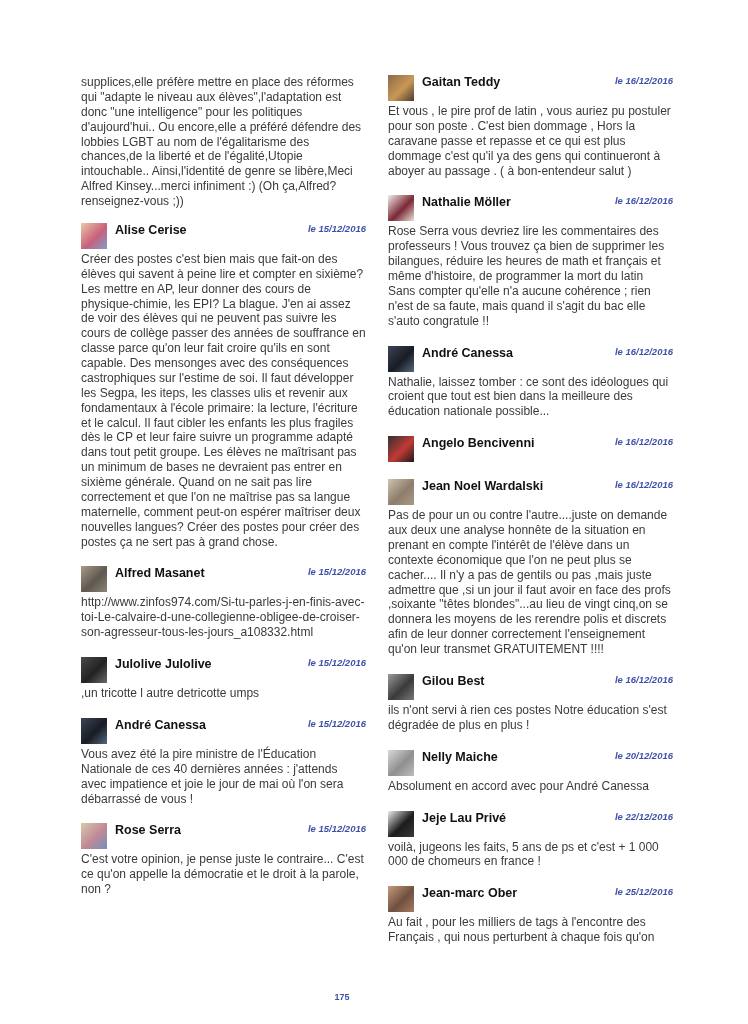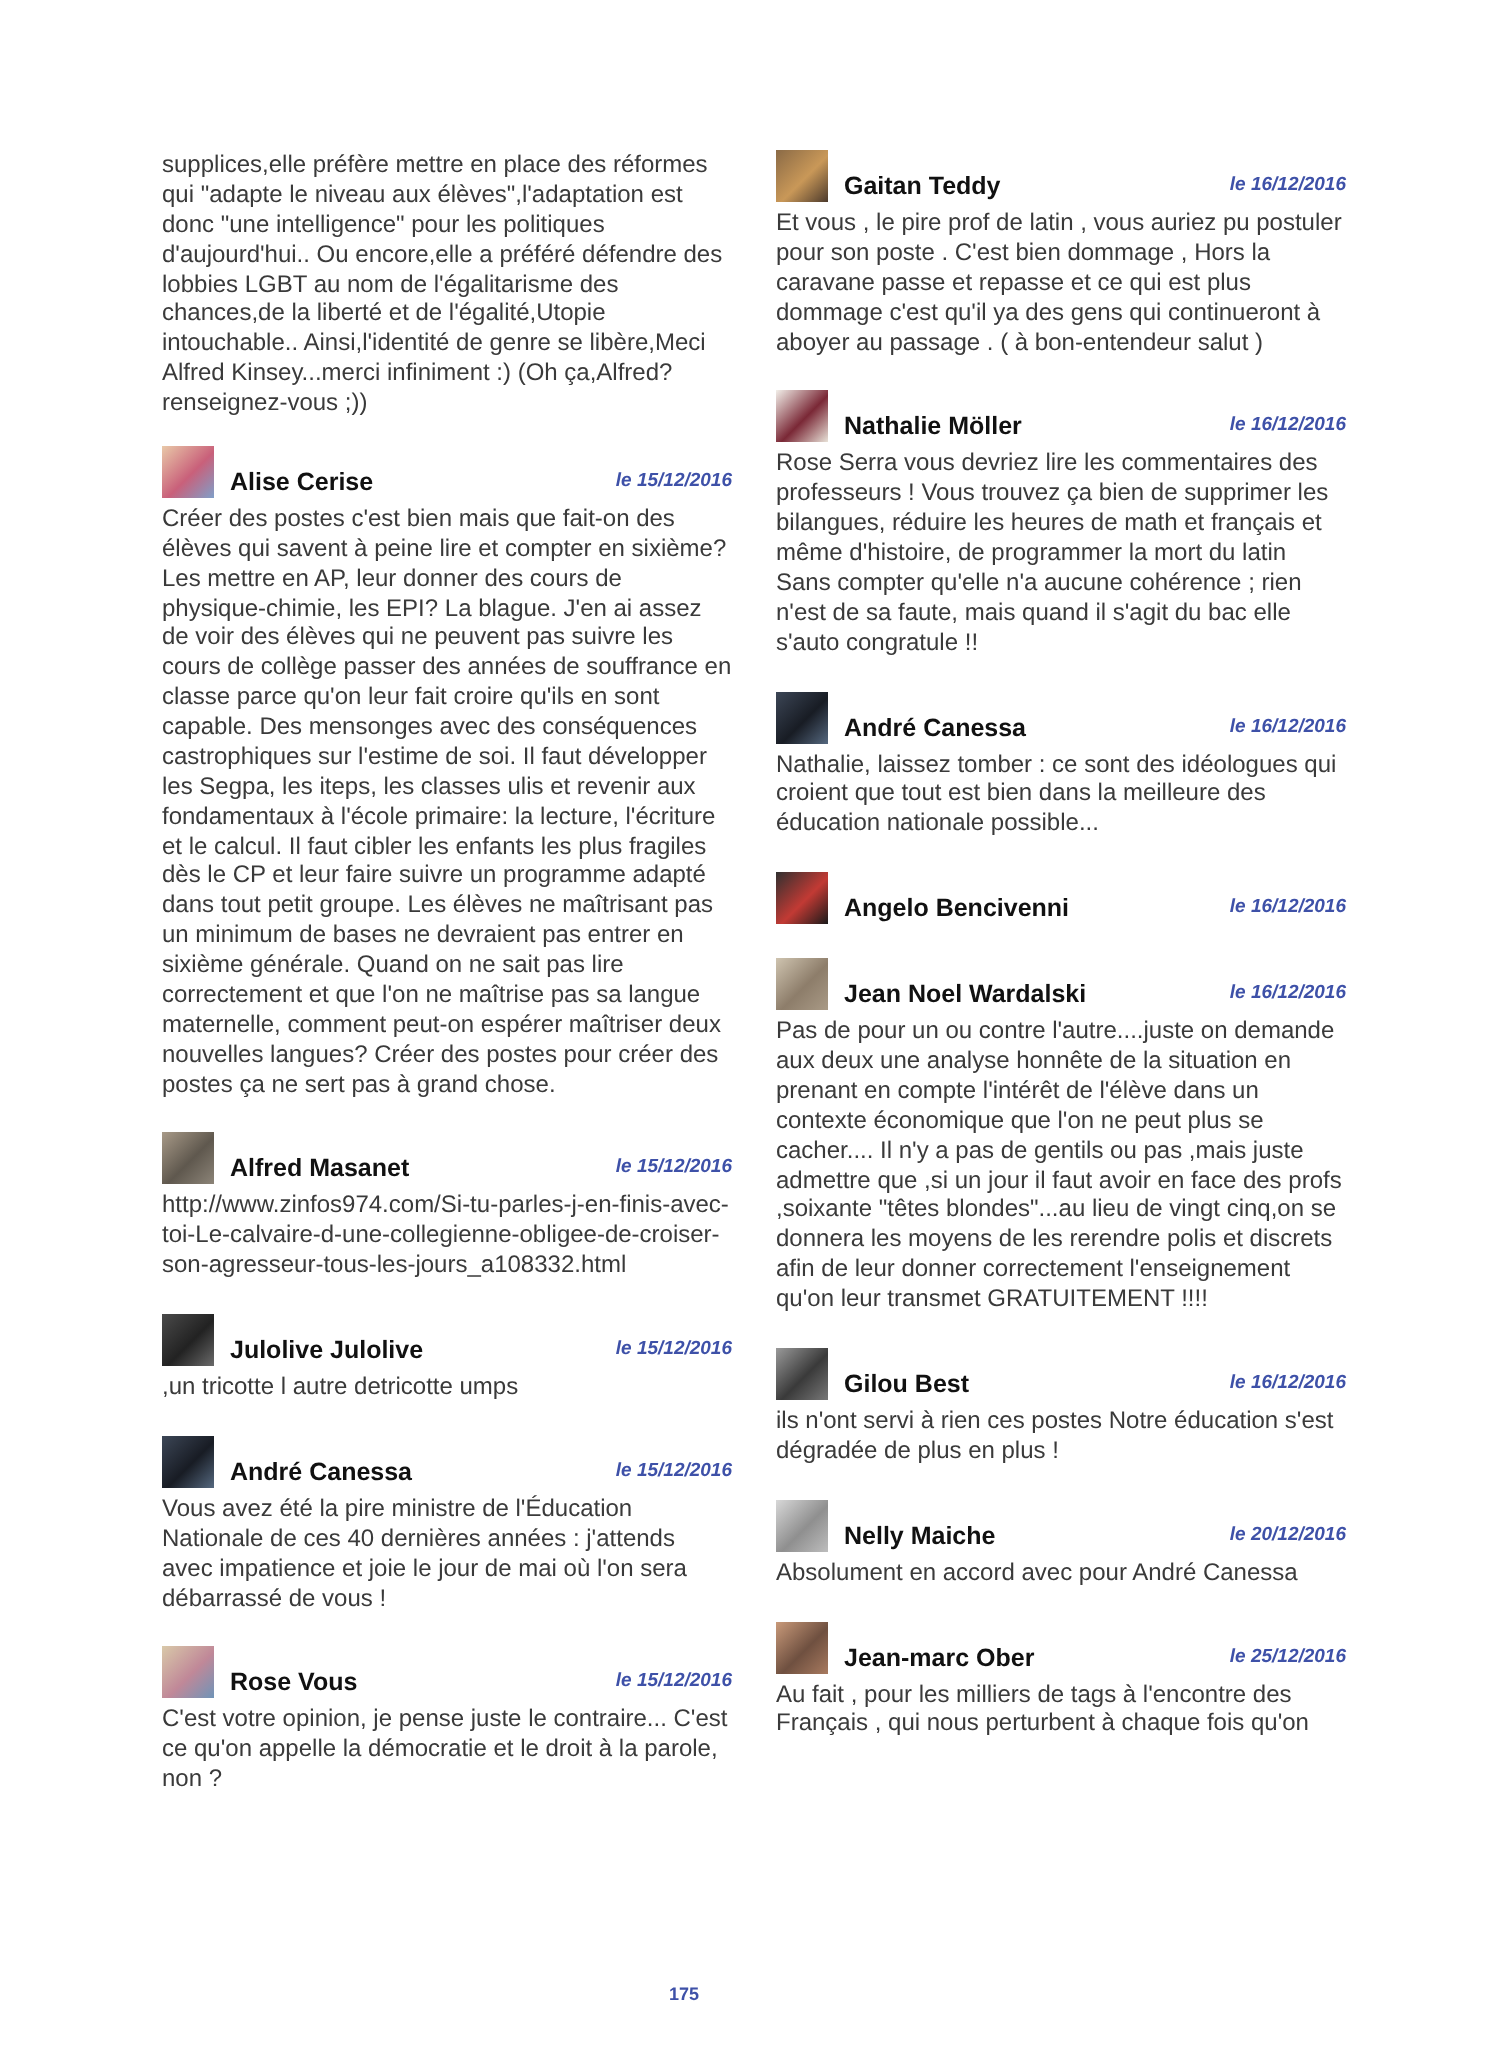--- a/index.html
+++ b/index.html
@@ -13,21 +13,21 @@
   .columns {
     position: absolute; top: 75px; left: 81px;
     display: flex; gap: 22px; align-items: flex-start;
   }
   .col { width: 285px; }
   .intro {
     font-size: 12px; line-height: 1.24; color: #3a3a3a;
     margin: 0 0 14px 0; overflow-wrap: break-word;
   }
   .comment { margin-bottom: 17px; }
-  .c-head { display: flex; align-items: flex-end; margin-bottom: 3px; }
+  .c-head { display: flex; align-items: flex-start; margin-bottom: 3px; }
   .avatar {
     width: 26px; height: 26px; margin-right: 8px; flex: none;
     display: inline-block; background: #bbb;
   }
   .author {
     font-weight: bold; font-size: 12.5px; color: #111111;
     flex: 1; white-space: nowrap; overflow: hidden; padding-bottom: 1px;
   }
   .c-date {
     font-size: 9.5px; font-style: italic; font-weight: bold;
@@ -82,21 +82,21 @@
       <span class="avatar" style="background: linear-gradient(135deg, rgb(60, 70, 86) 0%, rgb(24, 28, 36) 55%, rgb(85, 104, 127) 100%);"></span>
       <span class="author">André Canessa</span>
       <span class="c-date">le 15/12/2016</span>
     </div>
     <div class="c-body">Vous avez été la pire ministre de l'Éducation Nationale de ces 40 dernières années : j'attends avec impatience et joie le jour de mai où l'on sera débarrassé de vous !</div>
   </div>
 
   <div class="comment">
     <div class="c-head">
       <span class="avatar" style="background: linear-gradient(135deg, rgb(217, 201, 169) 0%, rgb(192, 136, 152) 55%, rgb(111, 148, 184) 100%);"></span>
-      <span class="author">Rose Vous</span>
+      <span class="author">Rose Serra</span>
       <span class="c-date">le 15/12/2016</span>
     </div>
     <div class="c-body">C'est votre opinion, je pense juste le contraire... C'est ce qu'on appelle la démocratie et le droit à la parole, non ?</div>
   </div>
 </div>
     <div class="col" id="col-right">
   <div class="comment">
     <div class="c-head">
       <span class="avatar" style="background: linear-gradient(135deg, rgb(138, 106, 70) 0%, rgb(201, 152, 88) 55%, rgb(76, 58, 44) 100%);"></span>
       <span class="author">Gaitan Teddy</span>
@@ -151,20 +151,28 @@
 
   <div class="comment">
     <div class="c-head">
       <span class="avatar" style="background: linear-gradient(135deg, rgb(216, 216, 216) 0%, rgb(143, 143, 143) 55%, rgb(189, 189, 189) 100%);"></span>
       <span class="author">Nelly Maiche</span>
       <span class="c-date">le 20/12/2016</span>
     </div>
     <div class="c-body">Absolument en accord avec pour André Canessa</div>
   </div>
 
+  <div class="comment">
+    <div class="c-head">
+      <span class="avatar" style="background: linear-gradient(135deg, rgb(236, 236, 236) 0%, rgb(28, 28, 28) 55%, rgb(58, 58, 58) 100%);"></span>
+      <span class="author">Jeje Lau Privé</span>
+      <span class="c-date">le 22/12/2016</span>
+    </div>
+    <div class="c-body">voilà, jugeons les faits, 5 ans de ps et c'est + 1 000 000 de chomeurs en france !</div>
+  </div>
 
   <div class="comment">
     <div class="c-head">
       <span class="avatar" style="background: linear-gradient(135deg, rgb(201, 154, 122) 0%, rgb(111, 80, 64) 55%, rgb(168, 122, 95) 100%);"></span>
       <span class="author">Jean-marc Ober</span>
       <span class="c-date">le 25/12/2016</span>
     </div>
     <div class="c-body">Au fait , pour les milliers de tags à l'encontre des Français , qui nous perturbent à chaque fois qu'on</div>
   </div>
 </div>

